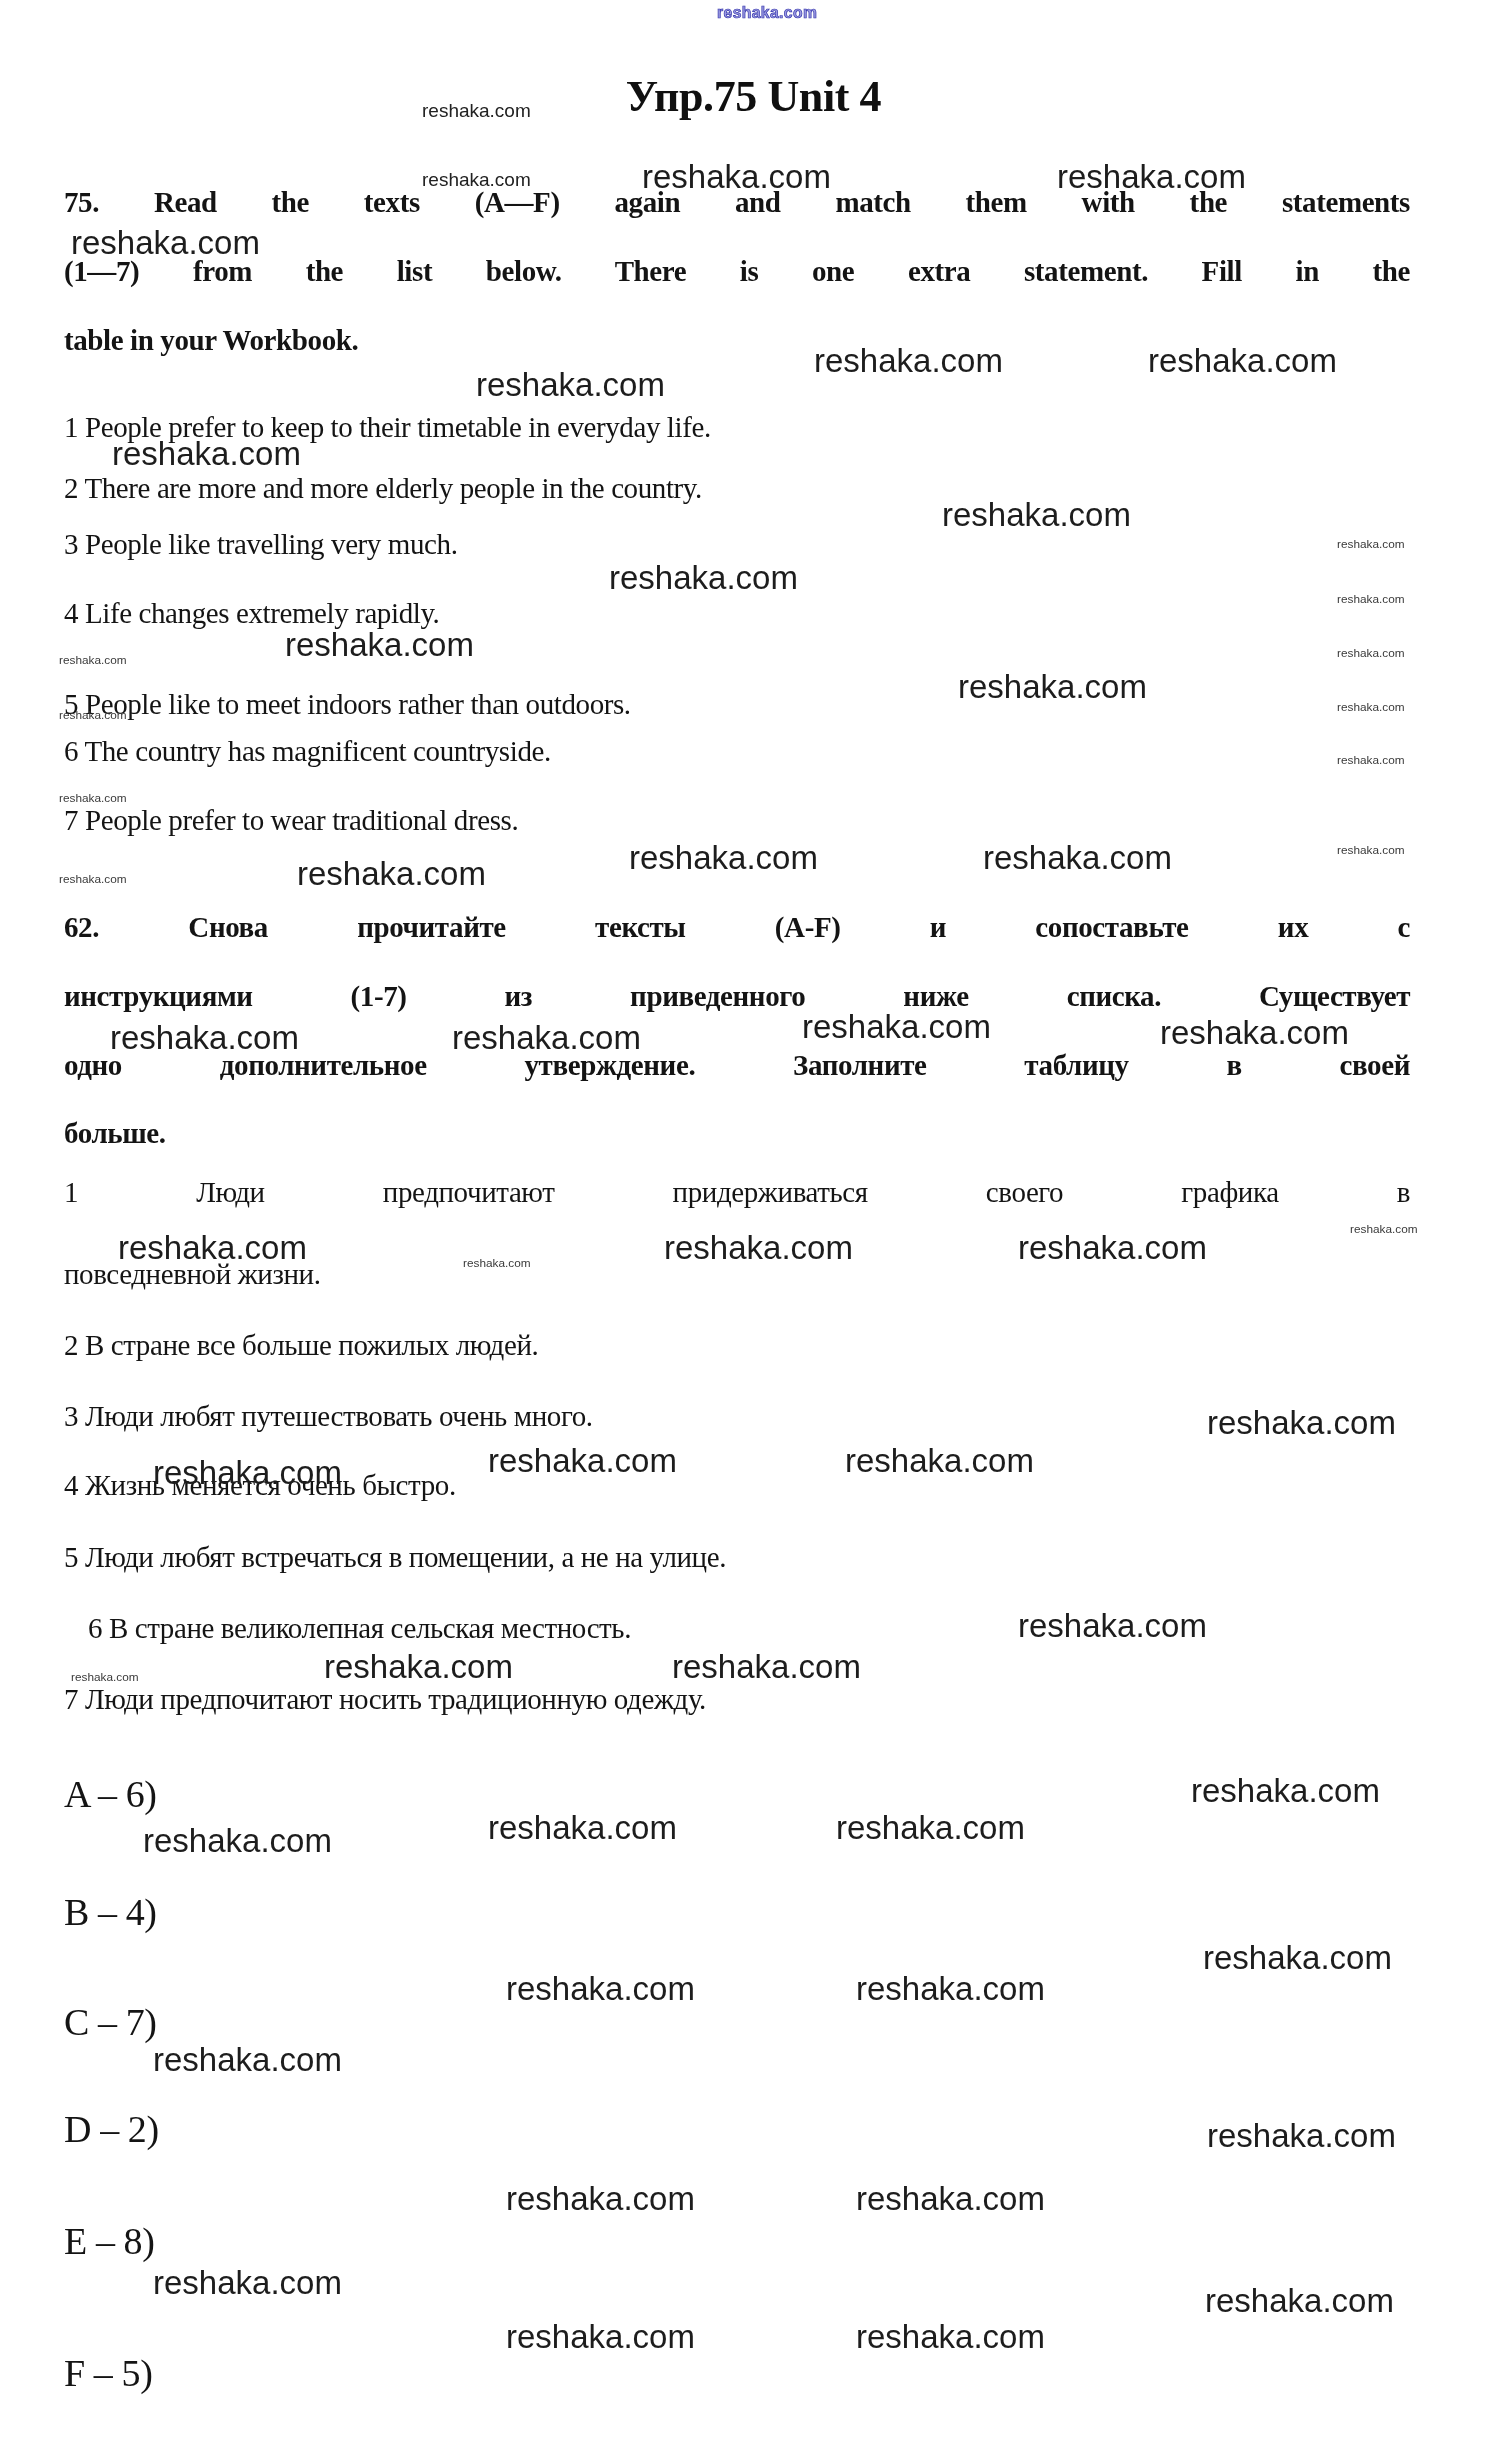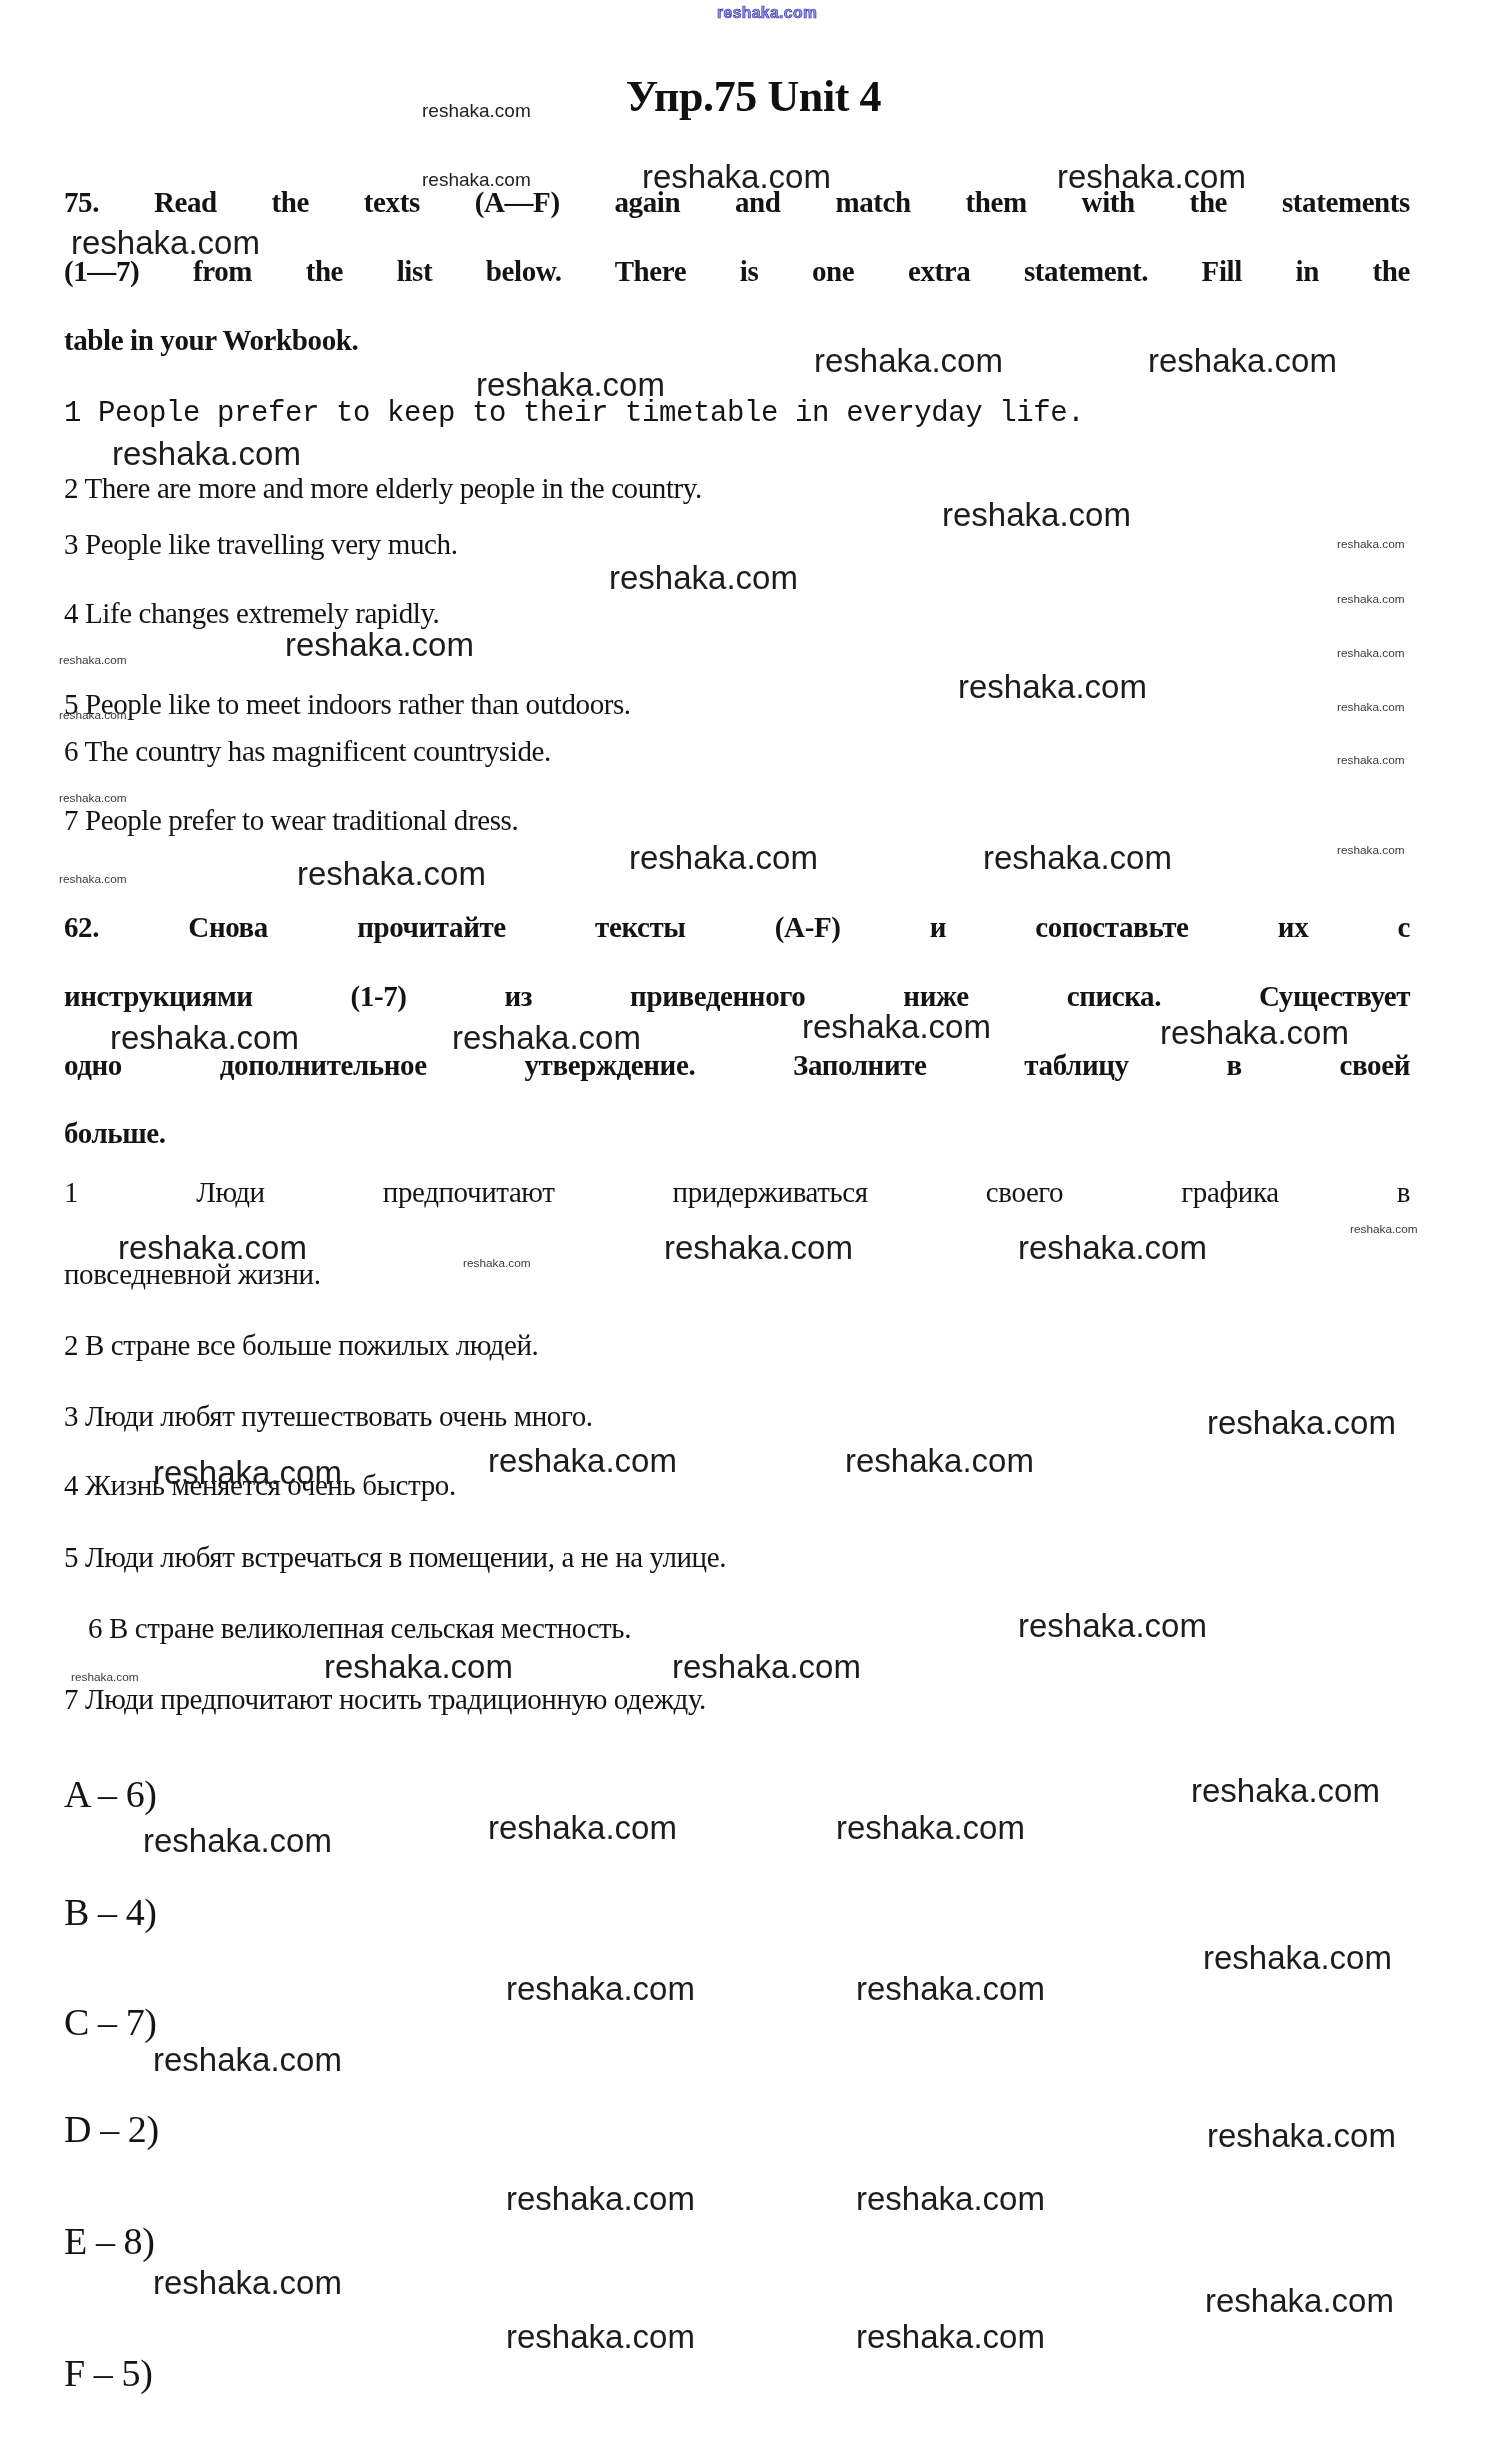--- a/index.html
+++ b/index.html
@@ -95,21 +95,21 @@
     <span class="wm L" style="left: 856px; top: 2320px;">reshaka.com</span>
   </div>
 
 <div class="title">Упр.75 Unit 4</div>
 
 <div class="line bold j" style="top:186px">75. Read the texts (A—F) again and match them with the statements</div>
 <div class="line bold j" style="top:255px">(1—7) from the list below. There is one extra statement. Fill in the</div>
 <div class="line bold" style="top:324px">table in your Workbook.</div>
 
 <div id="en-list">
-    <div class="line" style="top: 397px; font-family: Liberation Mono, monospace;">1 People prefer to keep to their timetable in everyday life.</div>
+    <div class="line" style="top: 411px;">1 People prefer to keep to their timetable in everyday life.</div>
     <div class="line" style="top: 472px;">2 There are more and more elderly people in the country.</div>
     <div class="line" style="top: 528px;">3 People like travelling very much.</div>
     <div class="line" style="top: 597px;">4 Life changes extremely rapidly.</div>
     <div class="line" style="top: 688px;">5 People like to meet indoors rather than outdoors.</div>
     <div class="line" style="top: 735px;">6 The country has magnificent countryside.</div>
     <div class="line" style="top: 804px;">7 People prefer to wear traditional dress.</div>
   </div>
 
 <div class="line bold j" style="top:911px">62. Снова прочитайте тексты (A-F) и сопоставьте их с</div>
 <div class="line bold j" style="top:980px">инструкциями (1-7) из приведенного ниже списка. Существует</div>

